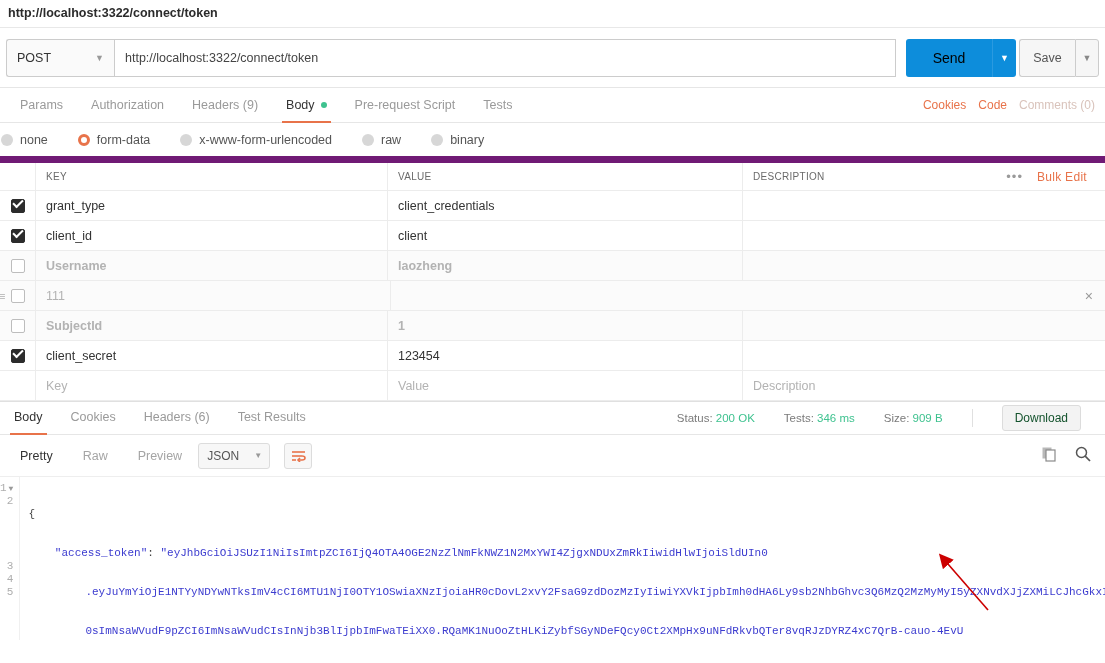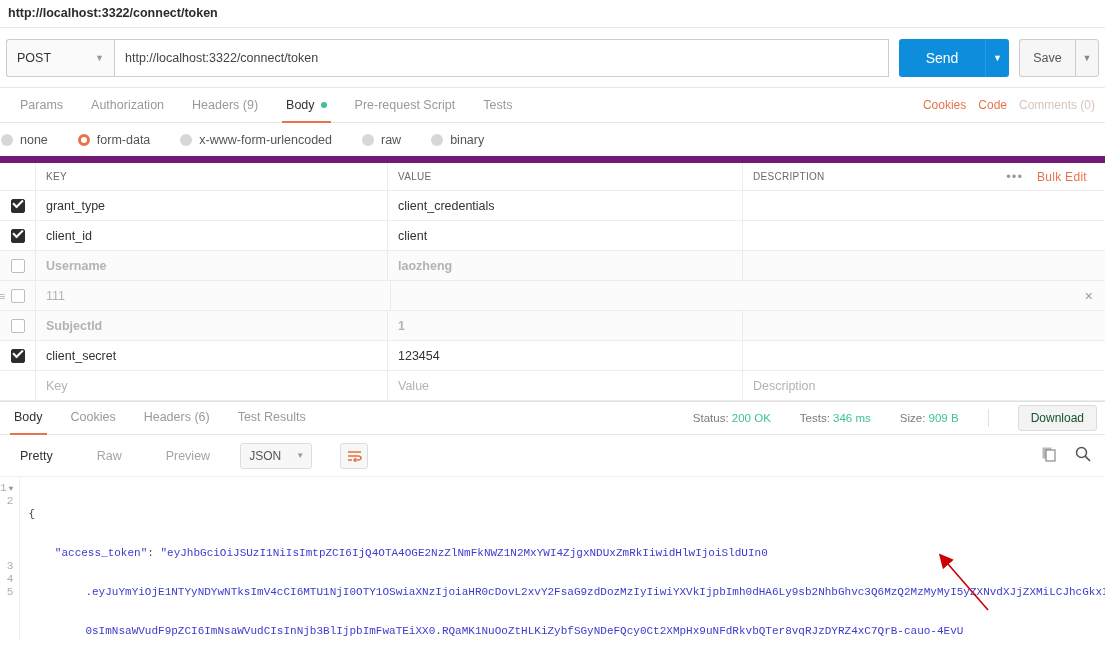--- a/index.html
+++ b/index.html
@@ -50,38 +50,38 @@
     background: #fff;
     display: flex; align-items: center;
     padding: 0 10px;
     font-size: 12.5px;
     color: #444;
   }
   .send-group { display: flex; margin-left: 10px; }
   .send-btn {
     width: 86px; height: 38px;
     background: #0d8ddb;
-    color: #ffffff;
+    color: #000000;
     border: none;
     border-radius: 3px 0 0 3px;
     font-size: 14px;
     font-family: "Liberation Sans", sans-serif;
     cursor: pointer;
   }
   .send-caret {
     width: 24px; height: 38px;
     background: #0d8ddb;
     color: #fff;
     border: none;
     border-left: 1px solid #2a9ae0;
     border-radius: 0 3px 3px 0;
     font-size: 9px;
     cursor: pointer;
   }
-  .save-group { display: flex; margin-left: 10px; }
+  .save-group { display: flex; margin-left: 3px; }
   .save-btn {
     width: 56px; height: 38px;
     background: #f6f6f6;
     border: 1px solid #ccc;
     border-right: none;
     border-radius: 3px 0 0 3px;
     color: #555; font-size: 12.5px;
     font-family: "Liberation Sans", sans-serif;
     cursor: pointer;
   }
@@ -240,21 +240,21 @@
     position: relative;
     display: flex; align-items: center;
     height: 34px;
     padding-left: 0;
     border-top: 1px solid #e0e0e0;
     border-bottom: 1px solid #e6e6e6;
     background: #fff;
   }
   .respbar .rtab { height: 34px; line-height: 33px; }
   .resp-meta {
-    position: absolute; right: 8px;
+    position: absolute; right: 24px;
     display: flex; align-items: center; gap: 29px;
     font-size: 11.5px; color: #7b7b7b;
   }
   .green { color: #3ec28f; }
   .divider-v { width: 1px; height: 18px; background: #e0e0e0; }
   .download-btn {
     background: #f3f3f3;
     border: 1px solid #dcdcdc;
     border-radius: 3px;
     padding: 5px 12px;
@@ -263,21 +263,21 @@
     font-family: "Liberation Sans", sans-serif;
     cursor: pointer;
   }
 
   
   .viewerbar {
     position: relative;
     display: flex; align-items: center;
     height: 42px;
     padding-left: 6px;
-    gap: 16px;
+    gap: 2px;
     border-bottom: 1px solid #eee;
   }
   .vtab {
     padding: 0 14px; height: 24px; line-height: 24px;
     font-size: 12.5px; color: #a5a5a5; cursor: pointer;
   }
   .vtab.active { color: #333; }
   .fmt-select {
     width: 72px; height: 26px;
     border: 1px solid #dcdcdc;

